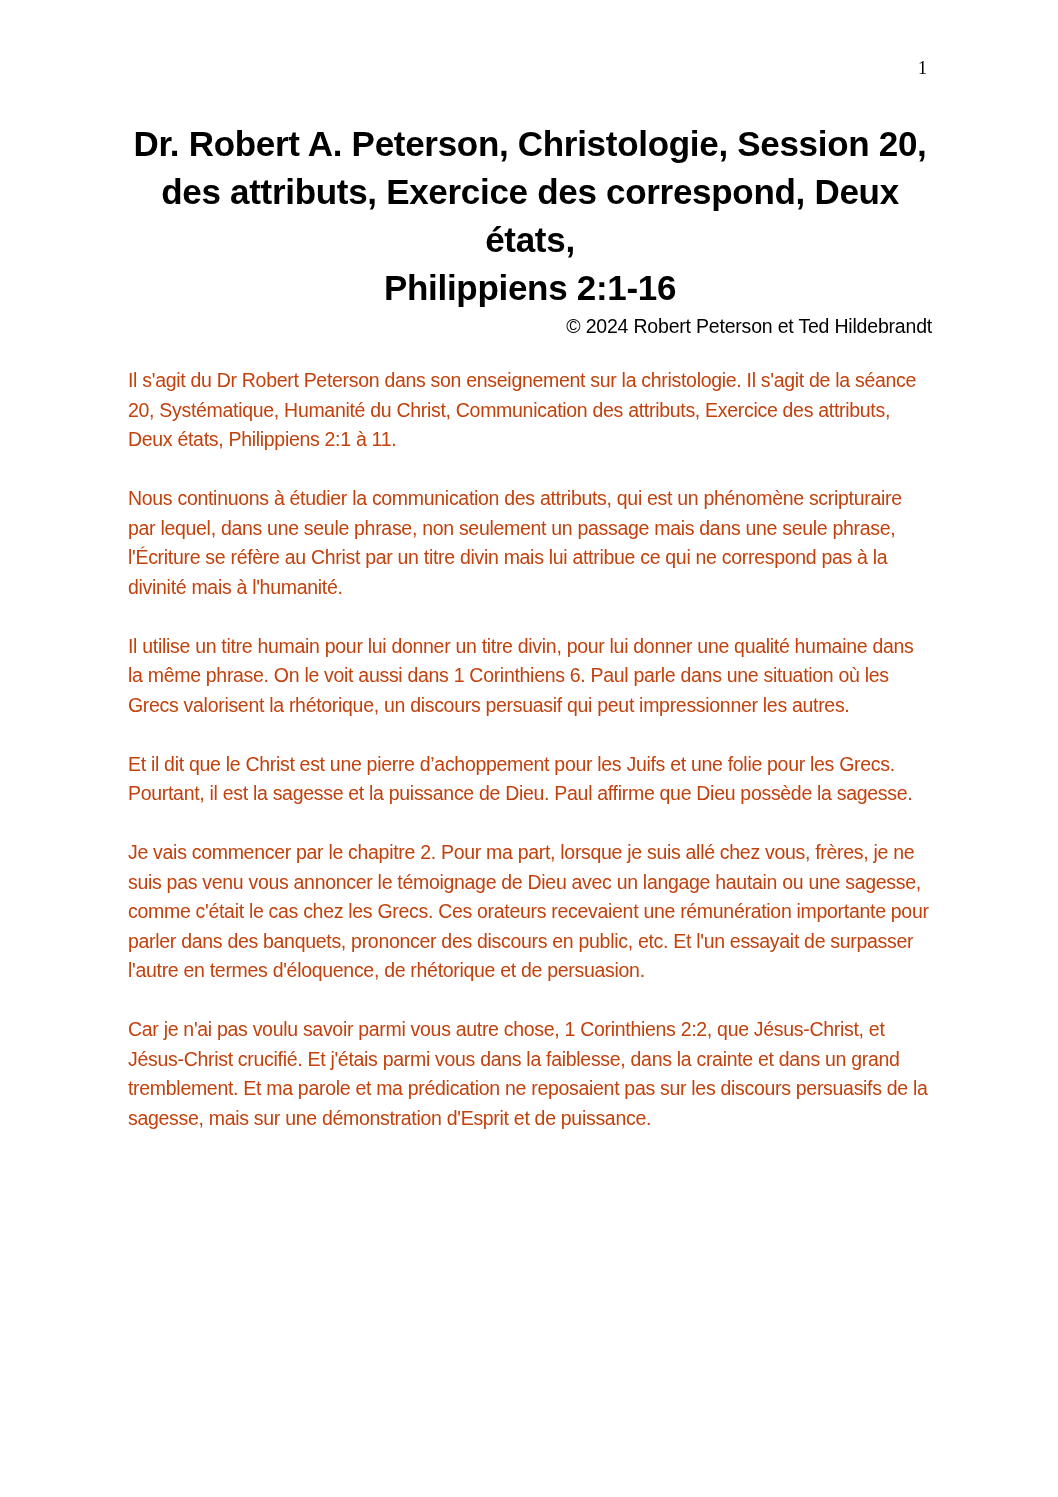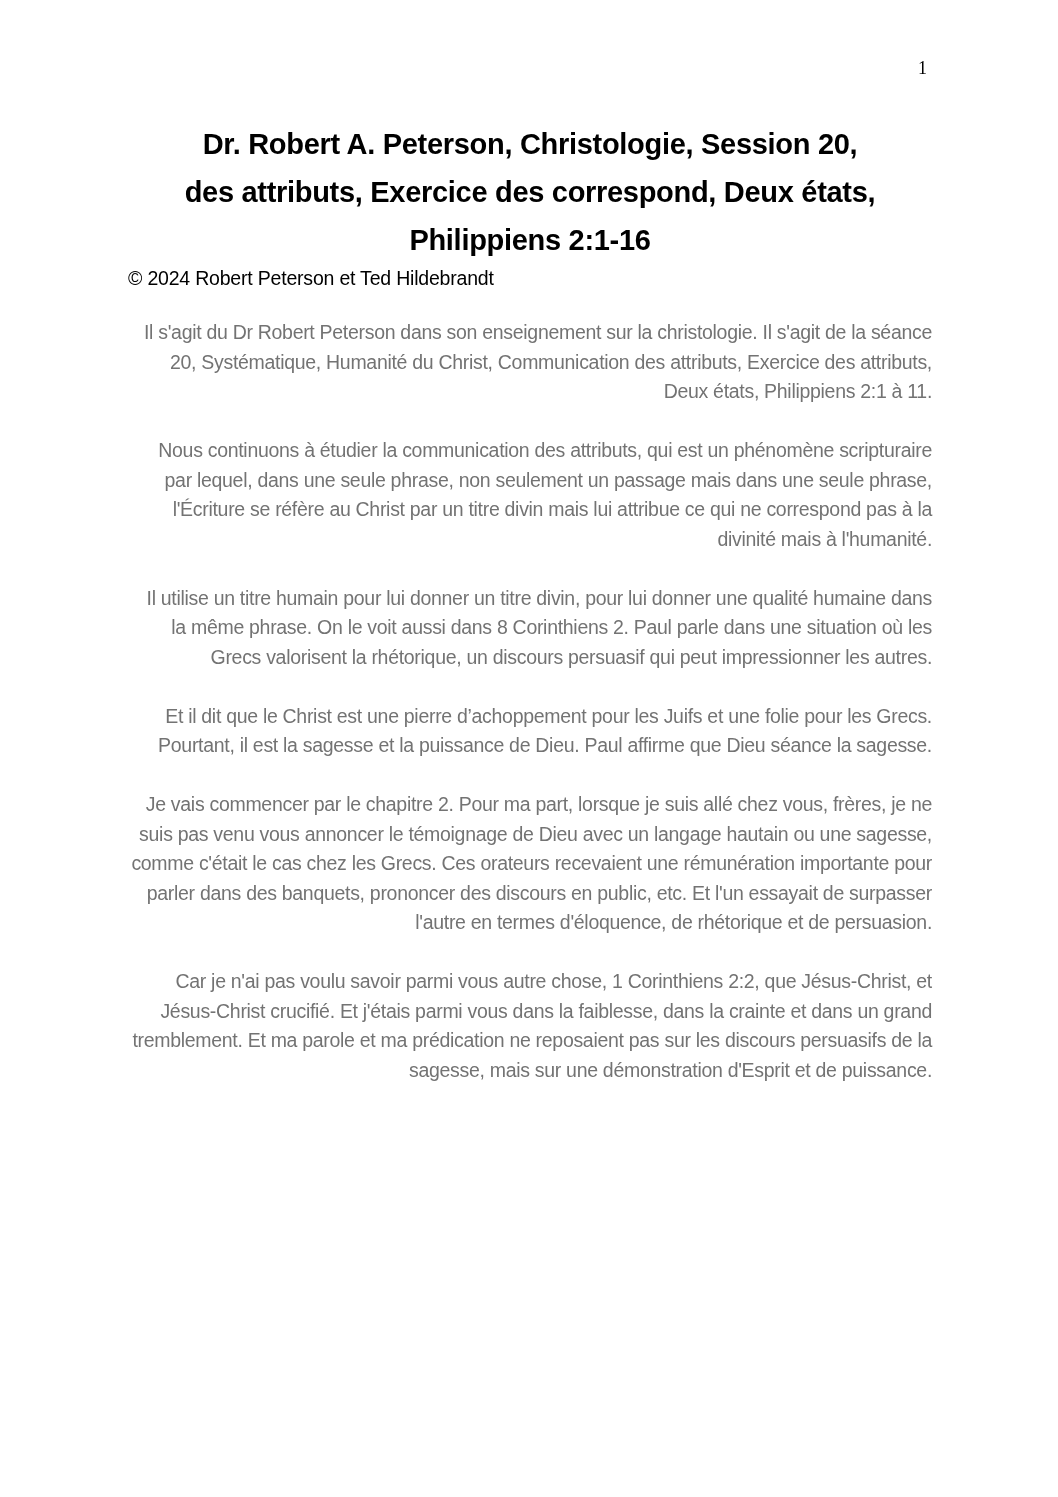--- a/index.html
+++ b/index.html
@@ -27,49 +27,49 @@
     color: #000000;
   }
 
   .content {
     padding: 120px 126px 0 128px; 
   }
 
   .doc-title {
     text-align: center;
     font-weight: bold;
-    font-size: 29px;
+    font-size: 35px;
     line-height: 48px;
     letter-spacing: -0.3px;
     color: #000000;
   }
 
   .doc-title .title-line {
     display: block;
   }
 
   .copyright {
-    text-align: left;
+    text-align: right;
     font-size: 19.5px;
     line-height: 28px;
     letter-spacing: -0.2px;
     color: #000000;
   }
 
   .body-text {
     margin-top: 26px;
   }
 
   .body-text p {
     font-size: 19.5px;
     line-height: 29.5px;
     letter-spacing: -0.3px;
     margin: 0 0 29.5px 0;
-    text-align: right;
-    color: #737373;
+    text-align: left;
+    color: #c2410c;
   }
 </style>
 </head>
 <body>
 
 <div class="page">
 
   <div class="page-number">1</div>
 
   <div class="content">
@@ -78,21 +78,21 @@
       <span class="title-line">Dr. Robert A. Peterson, Christologie, Session 20,</span>
       <span class="title-line">des attributs, Exercice des correspond, Deux états,</span>
       <span class="title-line">Philippiens 2:1-16</span>
     </h1>
 
     <div class="copyright">© 2024 Robert Peterson et Ted Hildebrandt</div>
 
     <div class="body-text">
       <p>Il s'agit du Dr Robert Peterson dans son enseignement sur la christologie. Il s'agit de la séance 20, Systématique, Humanité du Christ, Communication des attributs, Exercice des attributs, Deux états, Philippiens 2:1 à 11.</p>
       <p>Nous continuons à étudier la communication des attributs, qui est un phénomène scripturaire par lequel, dans une seule phrase, non seulement un passage mais dans une seule phrase, l'Écriture se réfère au Christ par un titre divin mais lui attribue ce qui ne correspond pas à la divinité mais à l'humanité.</p>
-      <p>Il utilise un titre humain pour lui donner un titre divin, pour lui donner une qualité humaine dans la même phrase. On le voit aussi dans 8 Corinthiens 2. Paul parle dans une situation où les Grecs valorisent la rhétorique, un discours persuasif qui peut impressionner les autres.</p>
-      <p>Et il dit que le Christ est une pierre d’achoppement pour les Juifs et une folie pour les Grecs. Pourtant, il est la sagesse et la puissance de Dieu. Paul affirme que Dieu séance la sagesse.</p>
+      <p>Il utilise un titre humain pour lui donner un titre divin, pour lui donner une qualité humaine dans la même phrase. On le voit aussi dans 1 Corinthiens 6. Paul parle dans une situation où les Grecs valorisent la rhétorique, un discours persuasif qui peut impressionner les autres.</p>
+      <p>Et il dit que le Christ est une pierre d’achoppement pour les Juifs et une folie pour les Grecs. Pourtant, il est la sagesse et la puissance de Dieu. Paul affirme que Dieu possède la sagesse.</p>
       <p>Je vais commencer par le chapitre 2. Pour ma part, lorsque je suis allé chez vous, frères, je ne suis pas venu vous annoncer le témoignage de Dieu avec un langage hautain ou une sagesse, comme c'était le cas chez les Grecs. Ces orateurs recevaient une rémunération importante pour parler dans des banquets, prononcer des discours en public, etc. Et l'un essayait de surpasser l'autre en termes d'éloquence, de rhétorique et de persuasion.</p>
       <p>Car je n'ai pas voulu savoir parmi vous autre chose, 1 Corinthiens 2:2, que Jésus-Christ, et Jésus-Christ crucifié. Et j'étais parmi vous dans la faiblesse, dans la crainte et dans un grand tremblement. Et ma parole et ma prédication ne reposaient pas sur les discours persuasifs de la sagesse, mais sur une démonstration d'Esprit et de puissance.</p>
     </div>
 
   </div>
 
 </div>
 
 </body></html>

